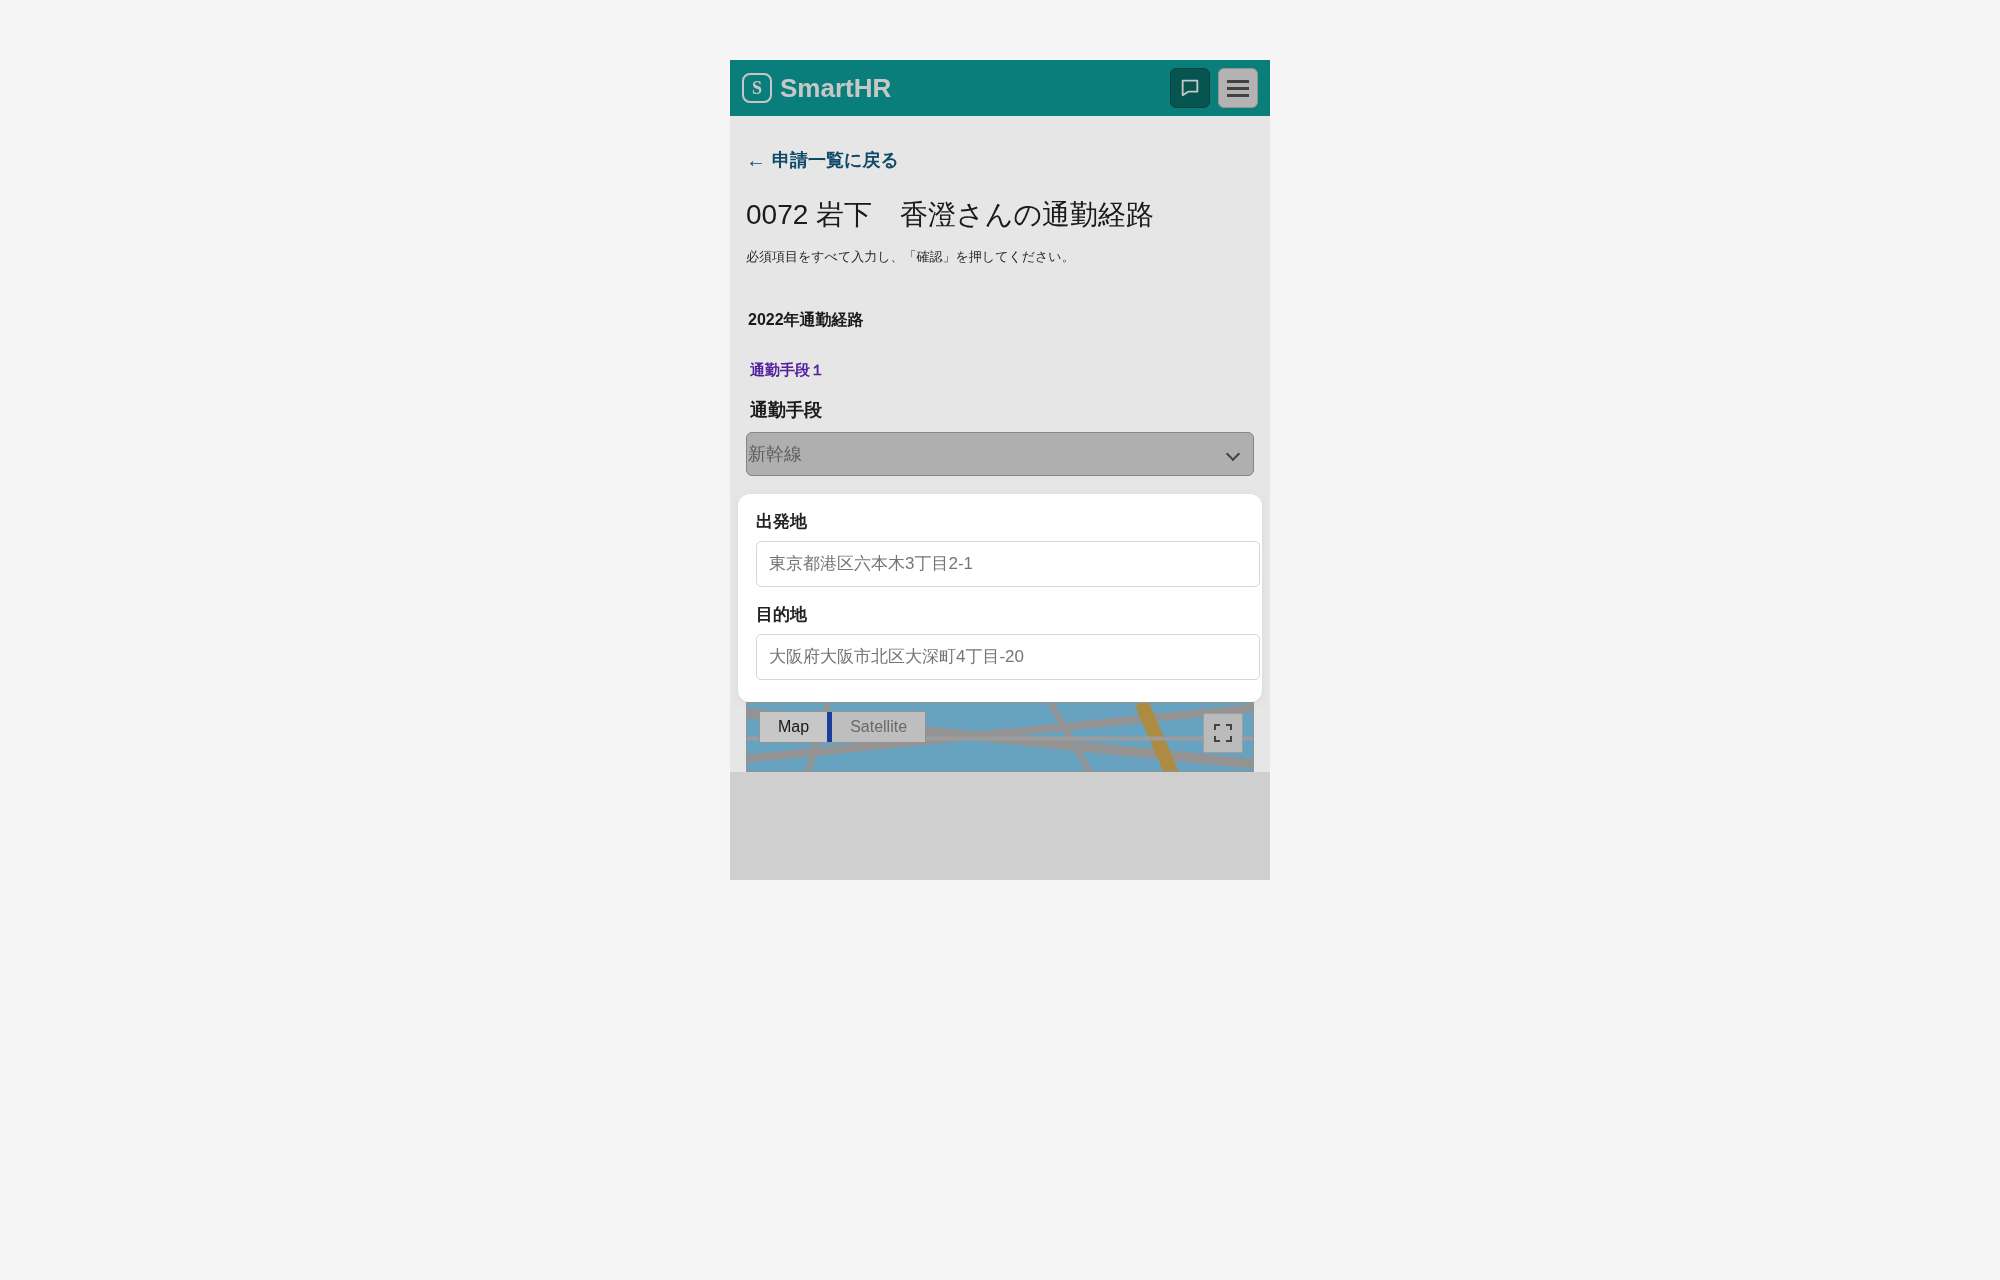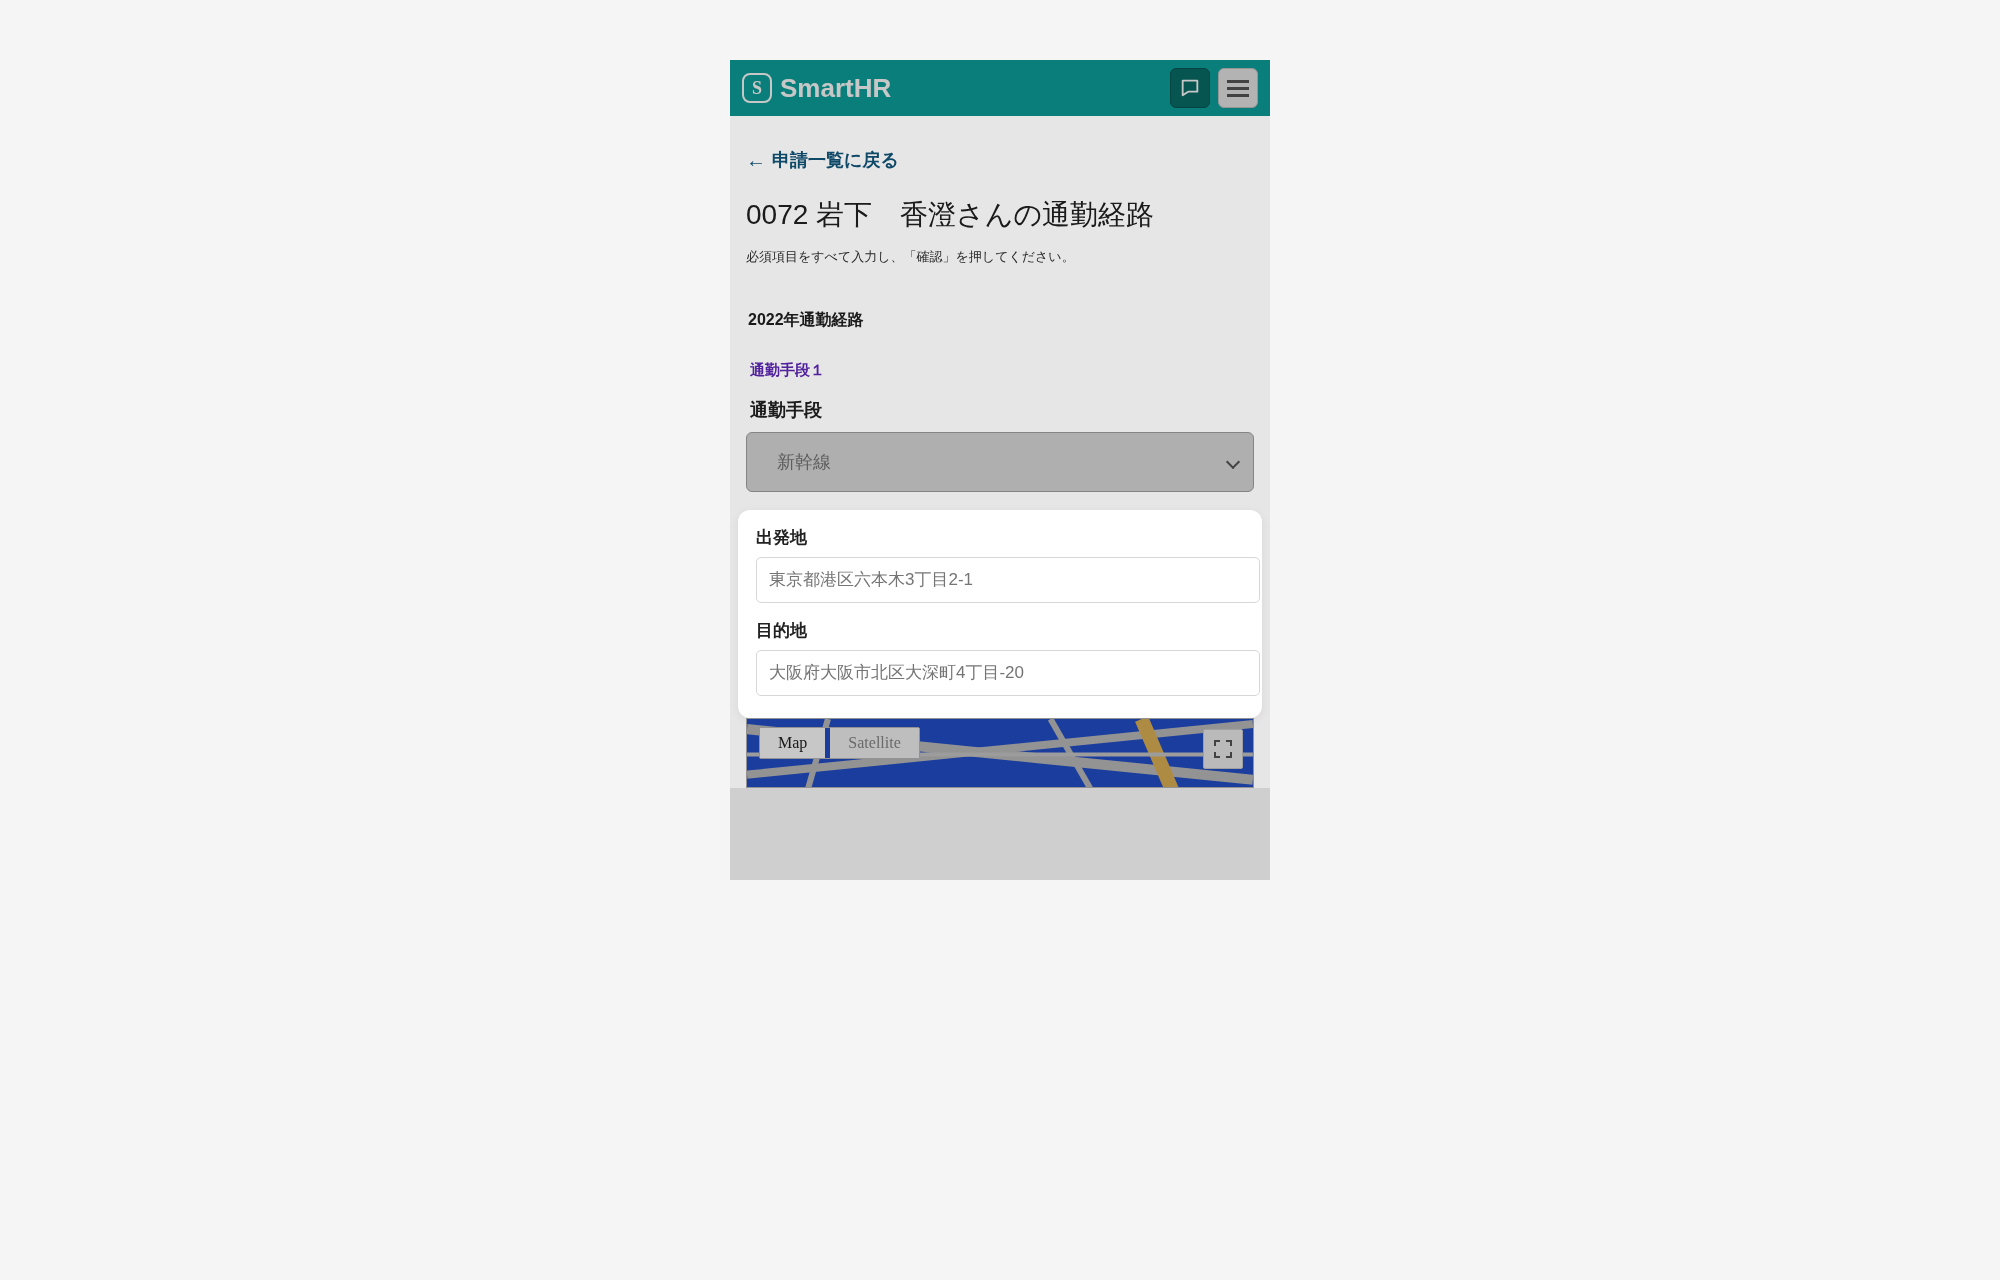--- a/index.html
+++ b/index.html
@@ -77,24 +77,24 @@
 
   .form-area { padding-top:8px; }
   .group-label { font-size:15px; font-weight:600; color:#6d28d9; margin-bottom:18px; padding-left:4px; }
   .field-label { font-size:18px; font-weight:600; color:#222; margin-bottom:10px; padding-left:4px; }
 
   .select-wrap {
     position:relative;
     margin-bottom: 18px;
   }
   .select-box {
-    width:100%; height:60px;
+    width:100%; height:44px;
     background:#e0e0e0;
     border:1px solid #aaa; border-radius:6px;
-    padding:0 30px;
+    padding:0 1px;
     font-size:18px; color:#777;
     display:flex; align-items:center;
     cursor:pointer;
   }
   .select-chevron {
     position:absolute; right:14px; top:50%; transform:translateY(-50%);
     width:14px; height:14px;
     pointer-events:none;
   }
   .select-chevron::before {
@@ -120,24 +120,23 @@
     color:#999; background:#fff;
     outline:none;
   }
   .hl-gap { height:16px; }
 
   
   .route-label { font-size:18px; font-weight:700; color:#222; margin:14px 0 8px 4px; }
   .map-box {
     position:relative;
     height:70px;
-    background:#1d4ed8;
+    background:#7dd3fc;
     border:1px solid #bbb;
     overflow:hidden;
-    font-family:Liberation Serif, serif;
   }
   .map-roads {
     position:absolute; inset:0;
   }
   .map-tabs {
     position:absolute; left:12px; top:8px;
     display:flex;
     background:#fff; border:1px solid #bbb;
     border-radius:2px;
     overflow:hidden;

